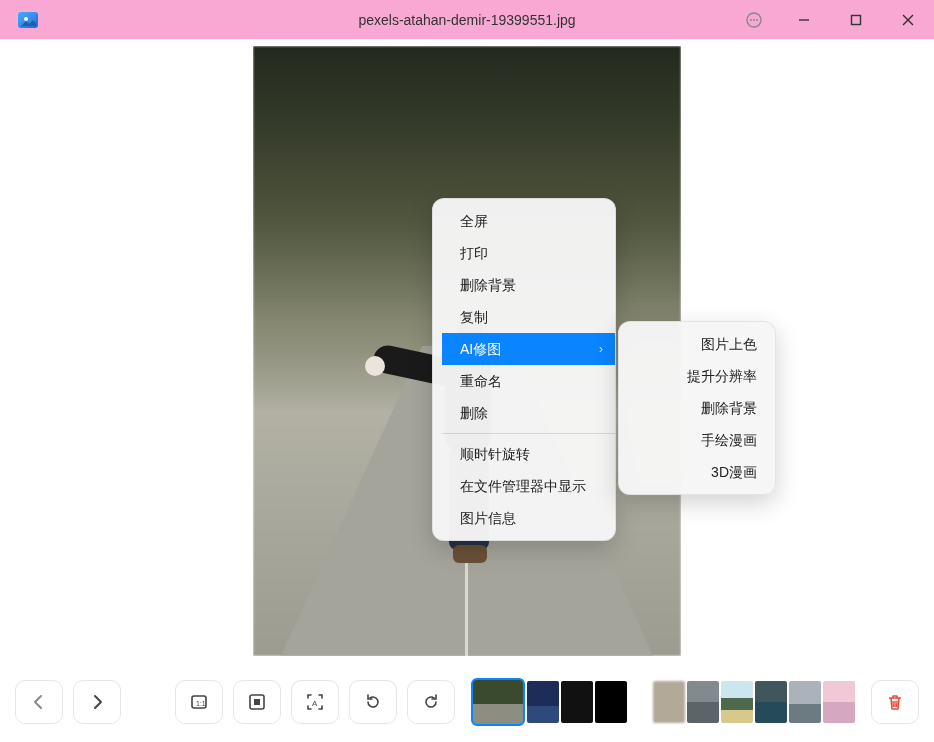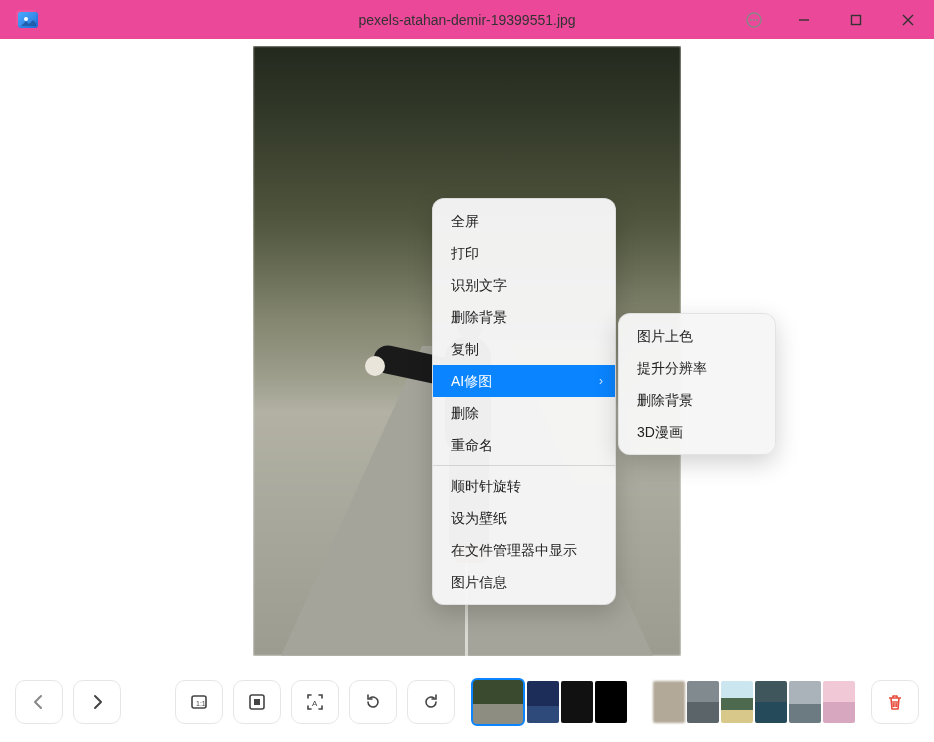--- a/index.html
+++ b/index.html
@@ -1,20 +1,20 @@
 <!DOCTYPE html>
 <html><head>
 <meta charset="utf-8">
 <style>
   * { box-sizing: border-box; margin: 0; padding: 0; }
   html, body { width: 934px; height: 742px; overflow: hidden; font-family: "Microsoft YaHei", "PingFang SC", sans-serif; background: #fff; }
   .window { width: 934px; height: 742px; display: flex; flex-direction: column; background: #f8f8f8; }
 
   
-  .titlebar { height: 39px; display: flex; align-items: center; position: relative; background: #ec4899; }
+  .titlebar { height: 39px; display: flex; align-items: center; position: relative; background: #f9a8d4; }
   .app-icon { margin-left: 14px; width: 28px; height: 28px; }
   .title-text { position: absolute; left: 50%; transform: translateX(-50%); font-size: 14px; color: #333; }
   .win-controls { margin-left: auto; display: flex; align-items: center; }
   .win-btn { width: 52px; height: 50px; display: flex; align-items: center; justify-content: center; }
   .win-btn svg { display: block; }
   .more-btn { width: 40px; height: 50px; display: flex; align-items: center; justify-content: center; margin-right: 4px; }
 
   
   .viewport { flex: 1; position: relative; background: #fff; display: flex; align-items: center; justify-content: center; }
   .photo-wrap { width: 428px; height: 610px; position: relative; overflow: hidden; }
@@ -114,39 +114,38 @@
       <div class="person">
         <div class="arm"></div>
         <div class="cuff"></div>
         <div class="body"></div>
         <div class="head"></div>
         <div class="pants"></div>
         <div class="shoe"></div>
       </div>
     </div>
 
-    <div class="ctx" id="ctx-main" style="left:432px; top:159px; width:184px;">
+    <div class="ctx" id="ctx-main" style="left:432px; top:159px; width:184px;padding-left:9px;">
         <div class="item"><span>全屏</span></div>
         <div class="item"><span>打印</span></div>
-        <div class="item"><span>识别文字</span></div>
         <div class="item"><span>删除背景</span></div>
         <div class="item"><span>复制</span></div>
         <div class="item hl"><span>AI修图</span><span class="chev">›</span></div>
+        <div class="item"><span>重命名</span></div>
         <div class="item"><span>删除</span></div>
-        <div class="item"><span>重命名</span></div>
         <div class="sep"></div>
         <div class="item"><span>顺时针旋转</span></div>
-        <div class="item"><span>设为壁纸</span></div>
         <div class="item"><span>在文件管理器中显示</span></div>
         <div class="item"><span>图片信息</span></div>
       </div>
-    <div class="ctx submenu" id="ctx-sub" style="left:618px; top:274px; width:158px;">
+    <div class="ctx submenu" id="ctx-sub" style="left:618px; top:282px; width:158px;text-align:right;">
         <div class="item"><span>图片上色</span></div>
         <div class="item"><span>提升分辨率</span></div>
         <div class="item"><span>删除背景</span></div>
+        <div class="item"><span>手绘漫画</span></div>
         <div class="item"><span>3D漫画</span></div>
       </div>
   </div>
 
   <div class="toolbar-zone">
     <div class="toolbar">
       <div class="grp">
         <div class="tbtn">
           <svg width="18" height="18" viewBox="0 0 18 18">
               <polyline points="11,3 5,9 11,15" fill="none" stroke="#888" stroke-width="2" stroke-linecap="round" stroke-linejoin="round"></polyline>

